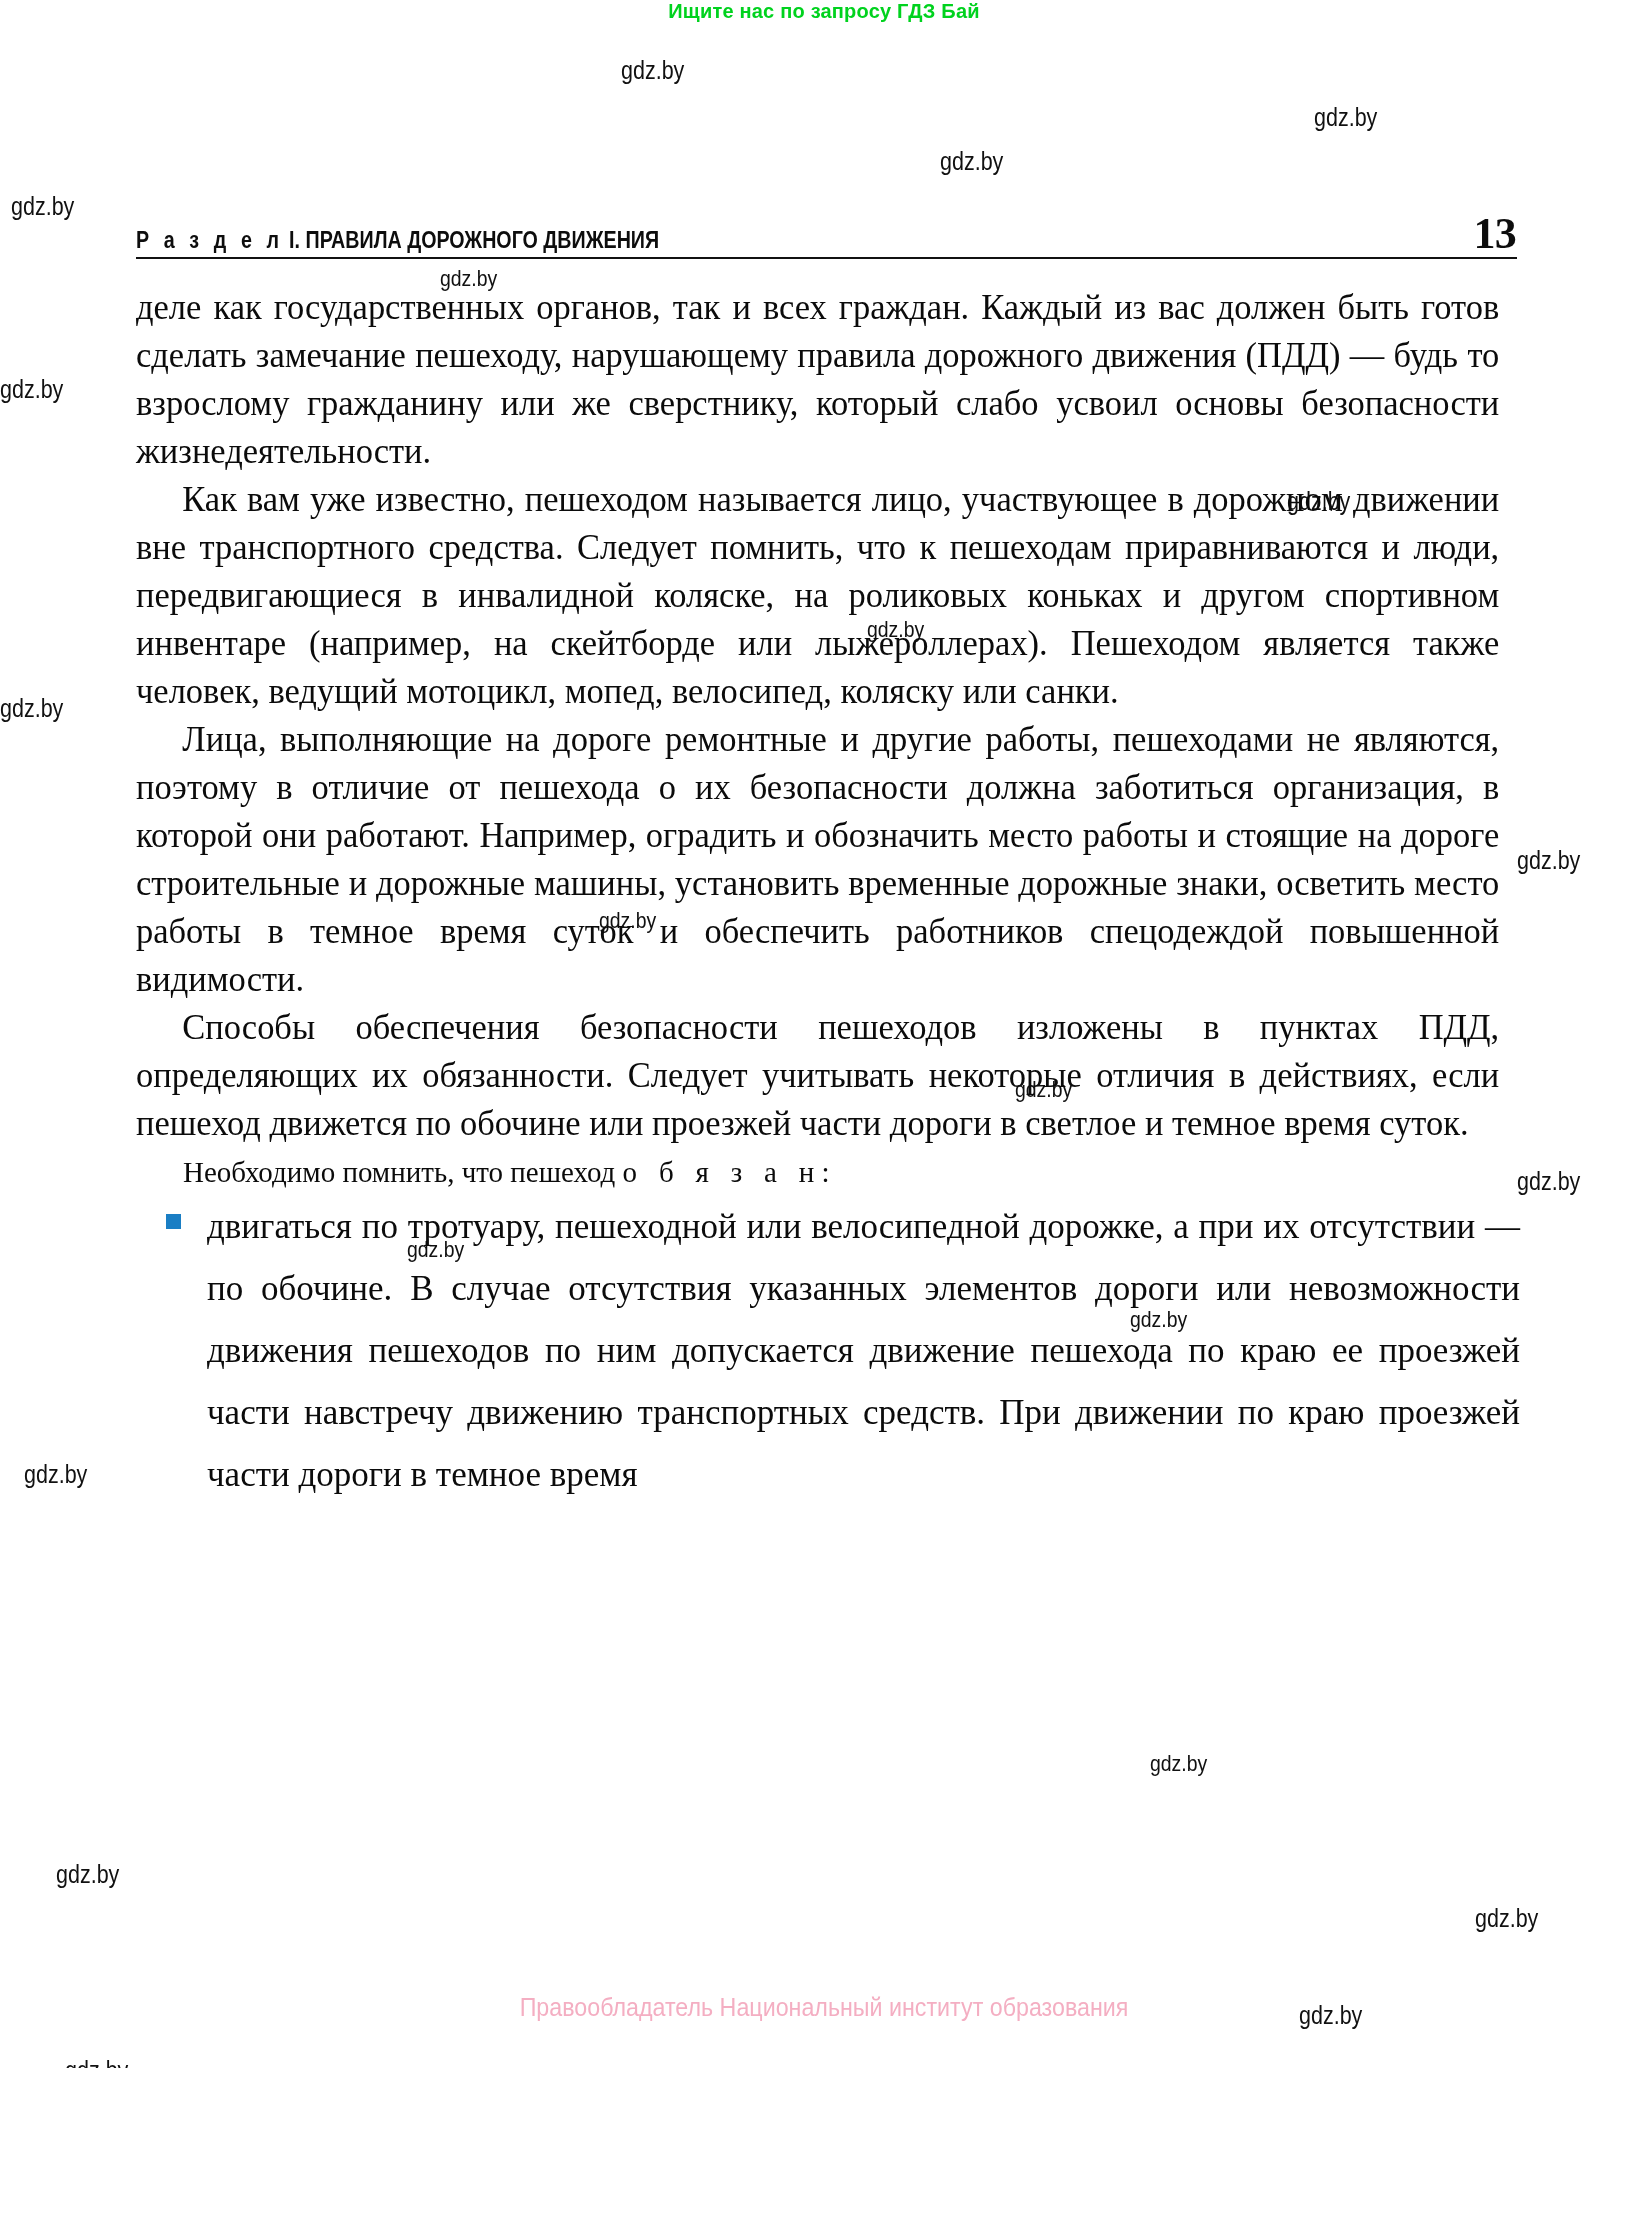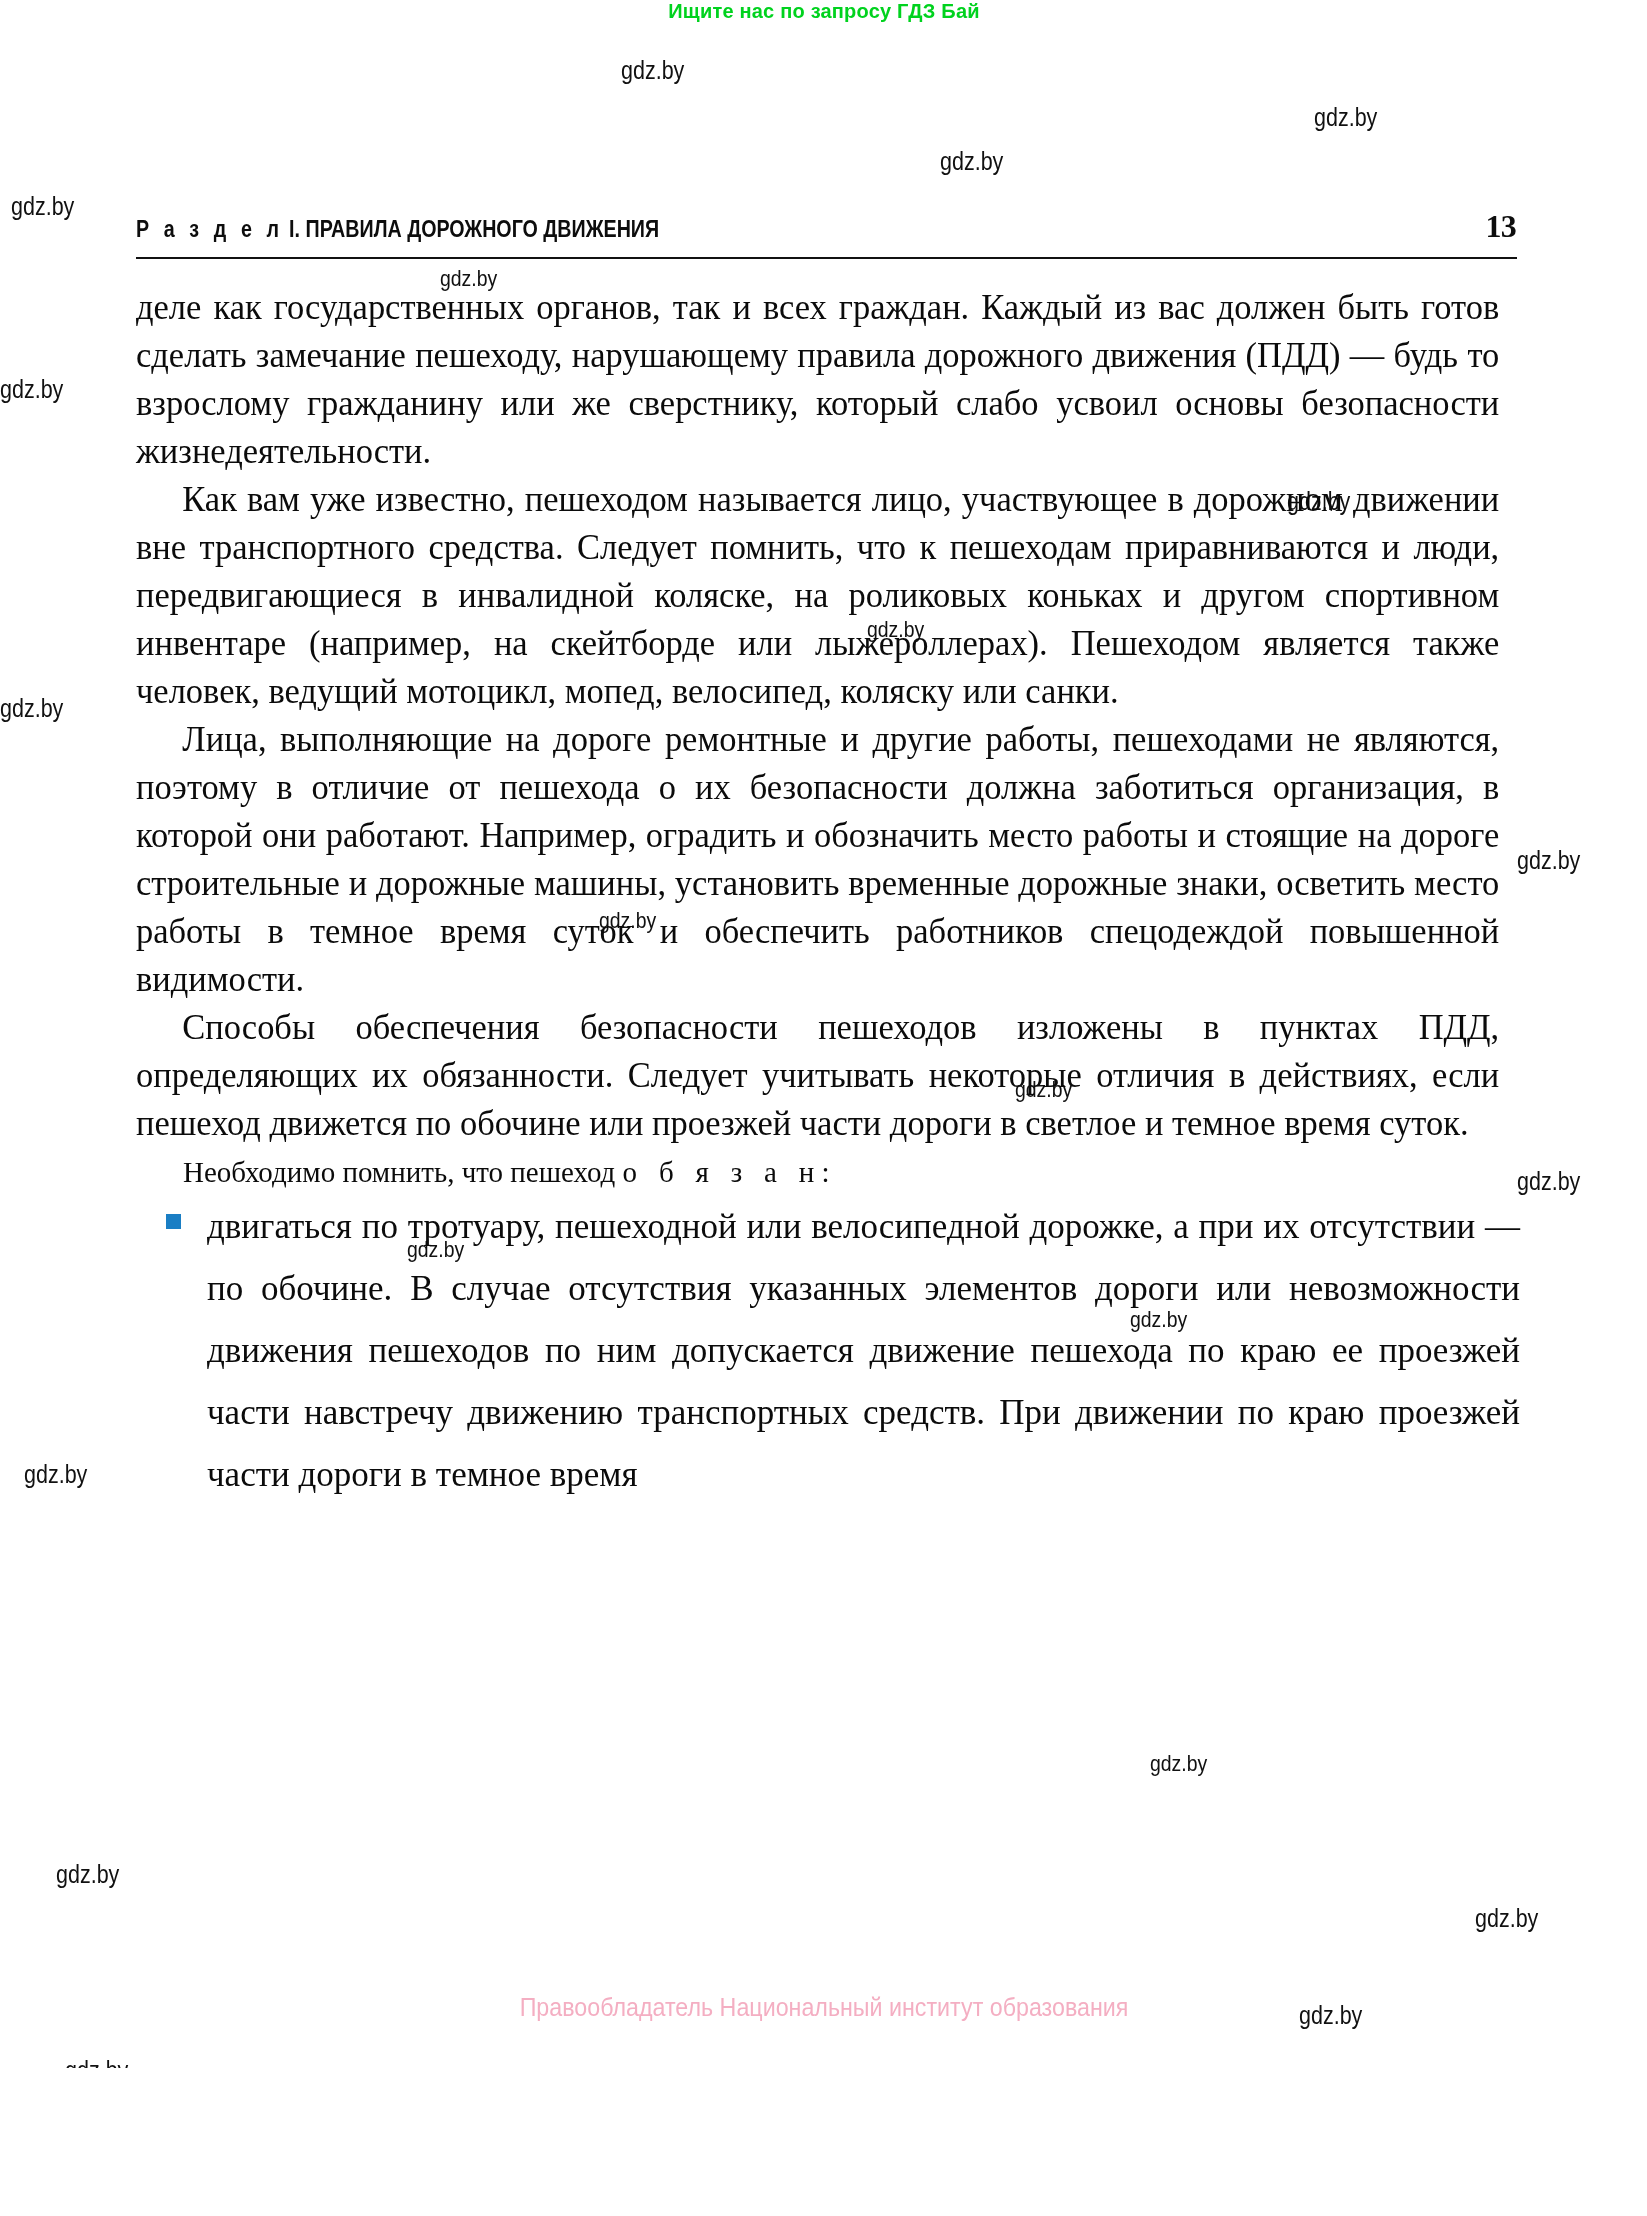--- a/index.html
+++ b/index.html
@@ -63,21 +63,21 @@
     color: #0d0d0d;
     transform: scaleX(0.82);
     transform-origin: left bottom;
     white-space: nowrap;
   }
   .rh-title .sec-word {
     letter-spacing: 5.6px;
   }
   .rh-page {
     font-family: "Liberation Serif", "DejaVu Serif", serif;
-    font-size: 32px;
+    font-size: 44px;
     font-weight: bold;
     color: #0d0d0d;
     letter-spacing: -0.8px;
   }
   .rule {
     position: absolute;
     left: 136px;
     top: 257px;
     width: 1381px;
     height: 2.4px;

